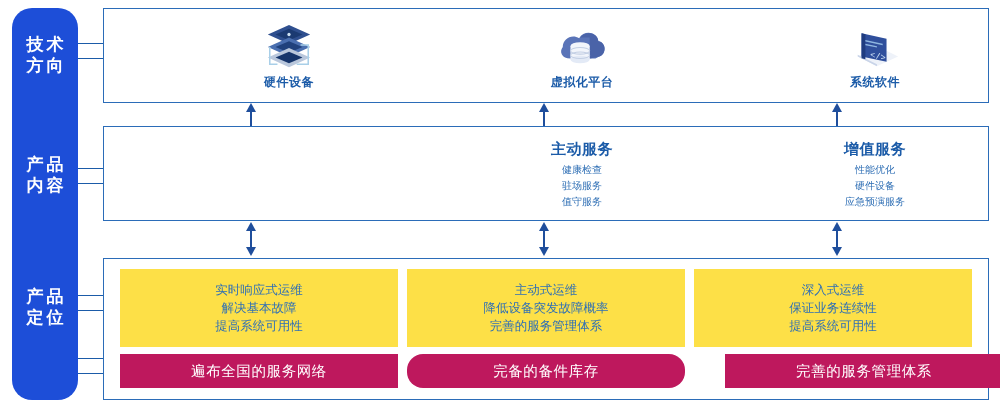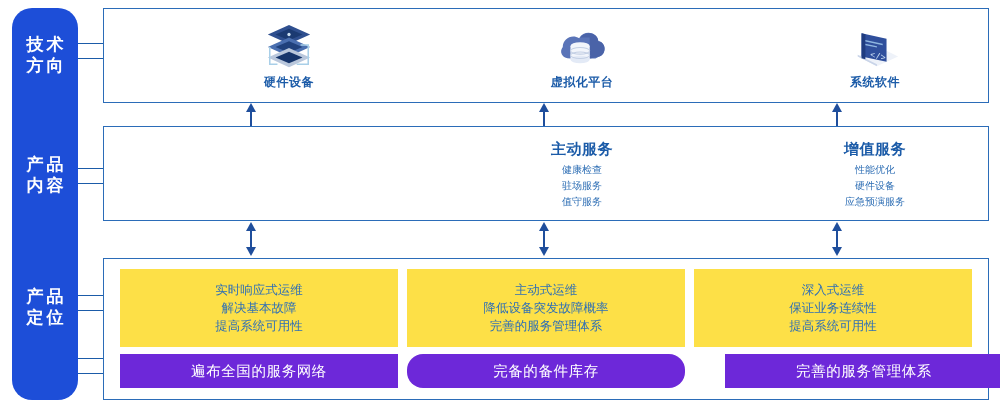--- a/index.html
+++ b/index.html
@@ -76,21 +76,21 @@
   
   .gray-card{
     position:absolute;top:10px;height:78px;
     background:#fde047;
     display:flex;flex-direction:column;align-items:center;justify-content:center;
     text-align:center;
   }
   .gray-line{font-size:12.5px;color:#2f6fb5;line-height:18px;}
   .blue-bar{
     position:absolute;top:95px;height:34px;
-    background:#6d28d9;
+    background:#be185d;
     display:flex;align-items:center;justify-content:center;
     color:#ffffff;font-size:14.5px;font-weight:normal;letter-spacing:.6px;
   }
 
   
   .arrow{position:absolute;}
 </style>
 </head>
 <body>
 

